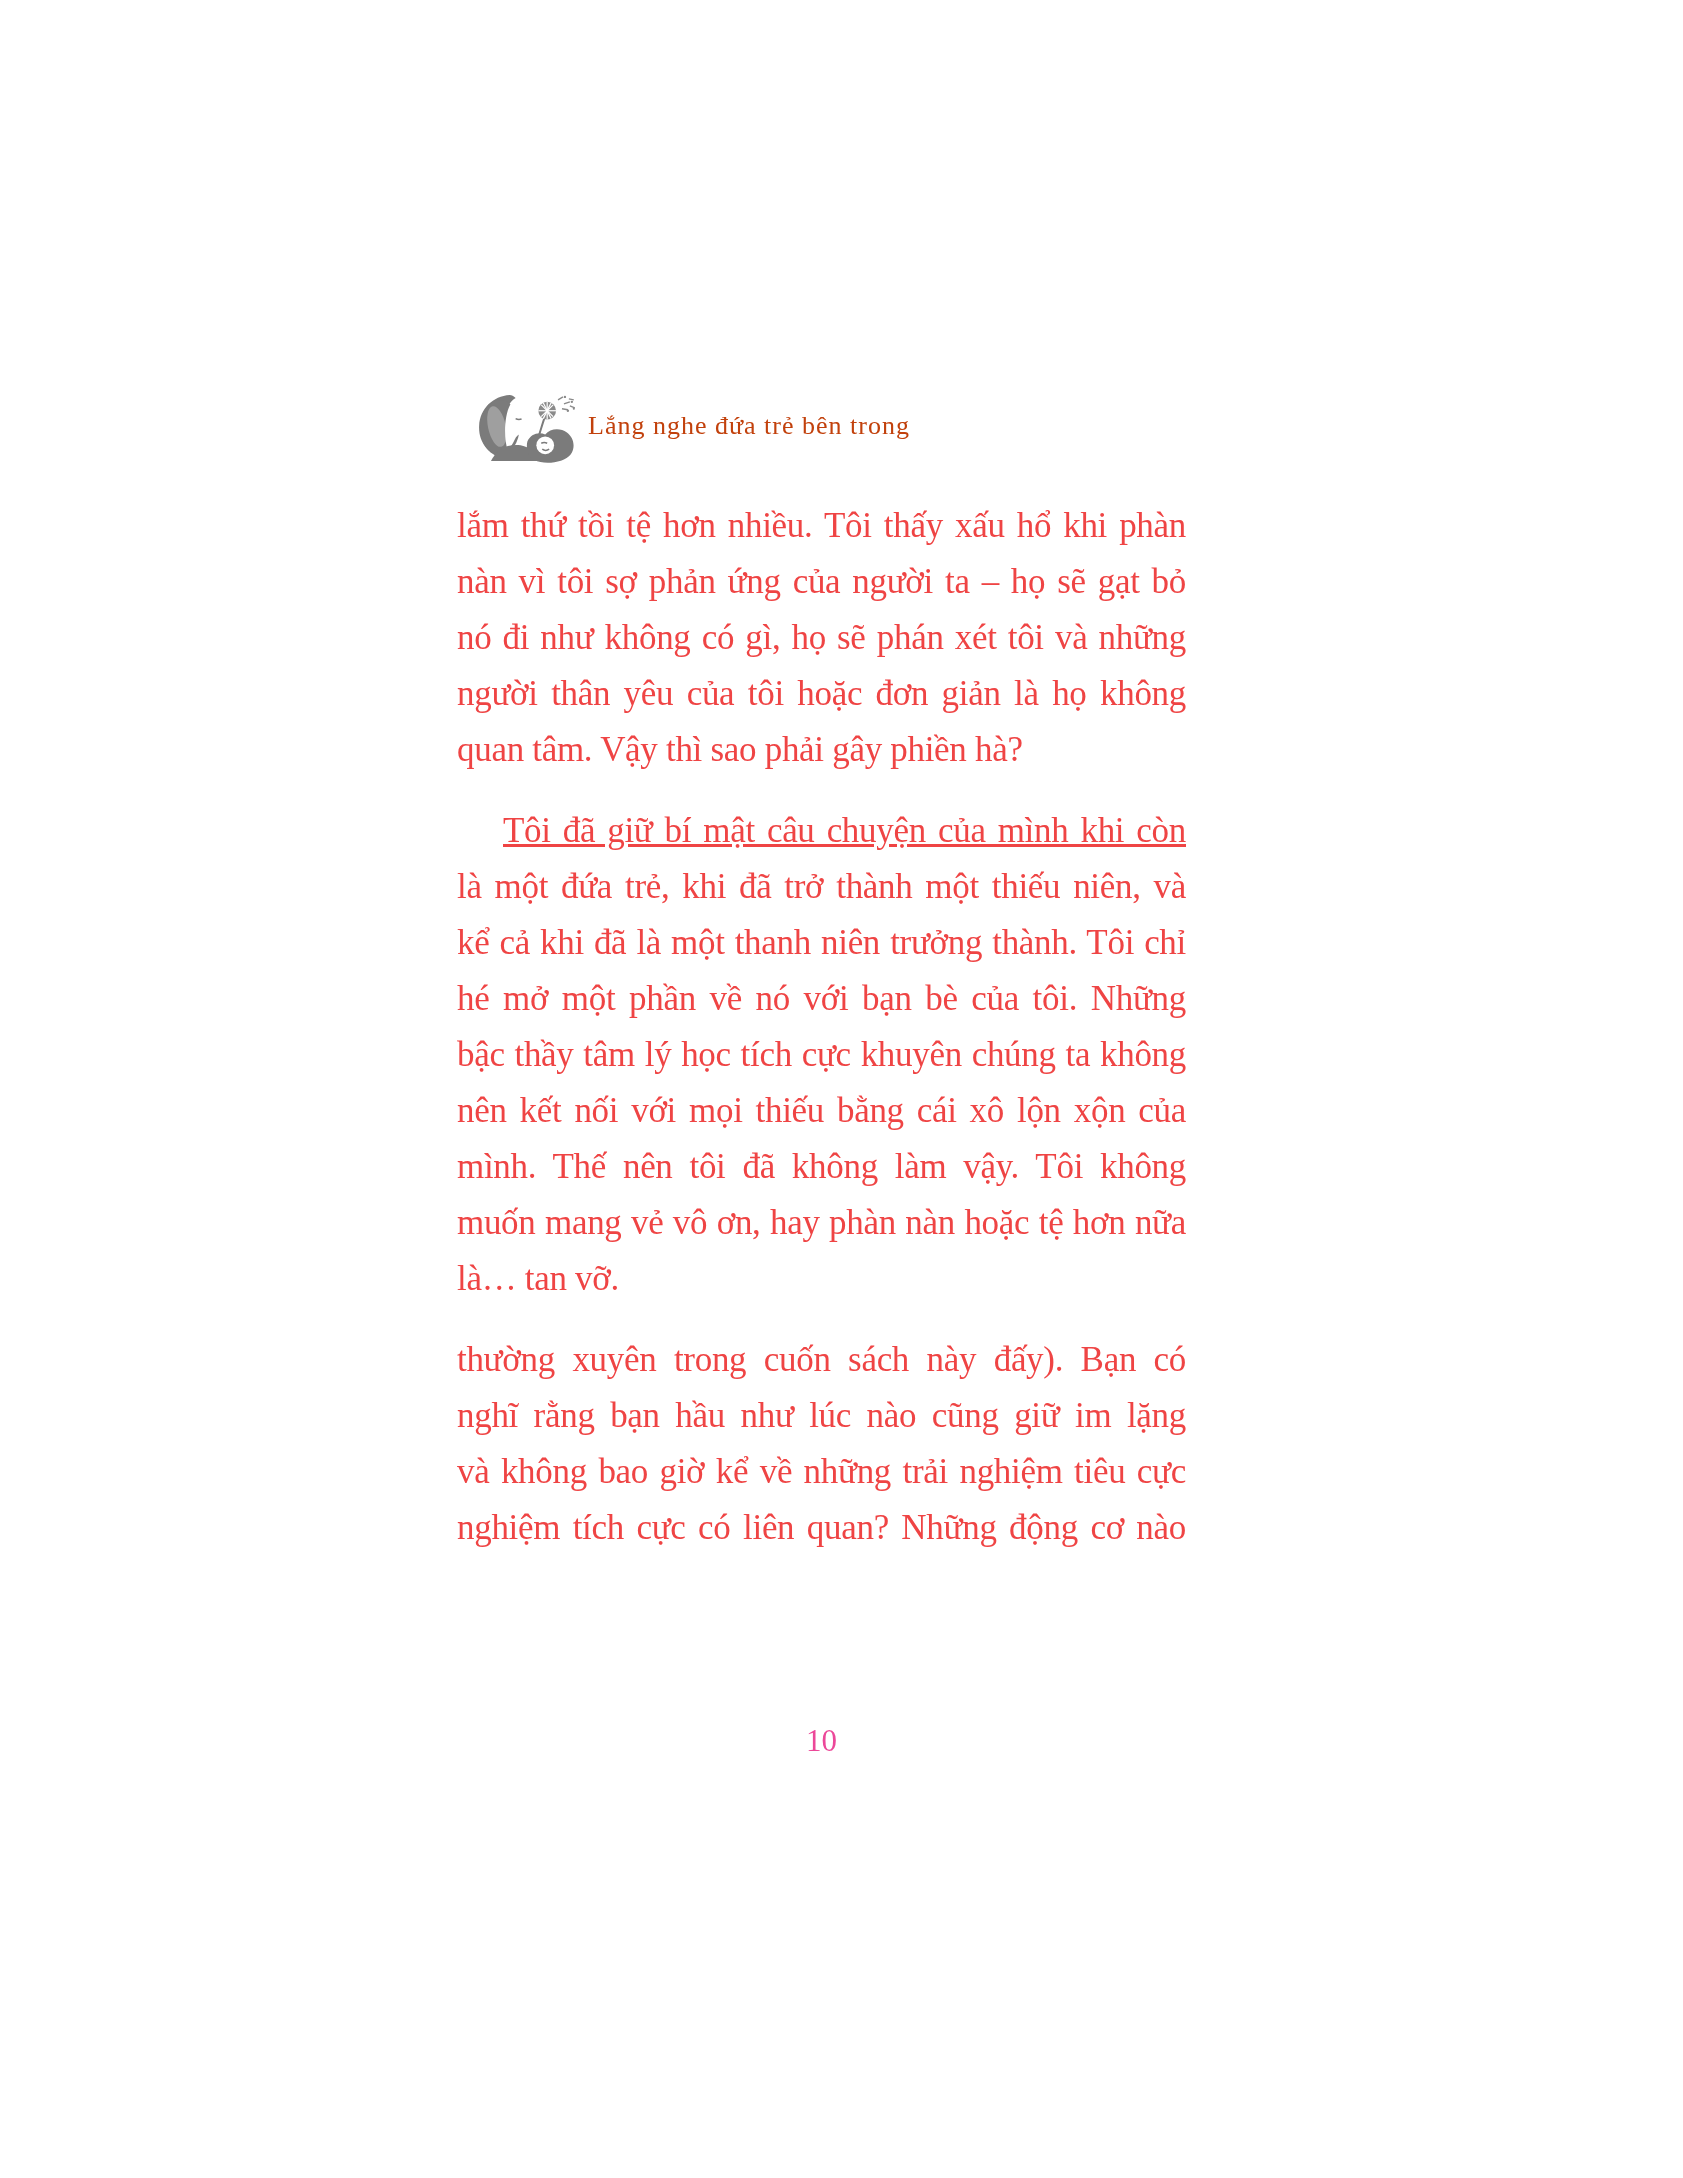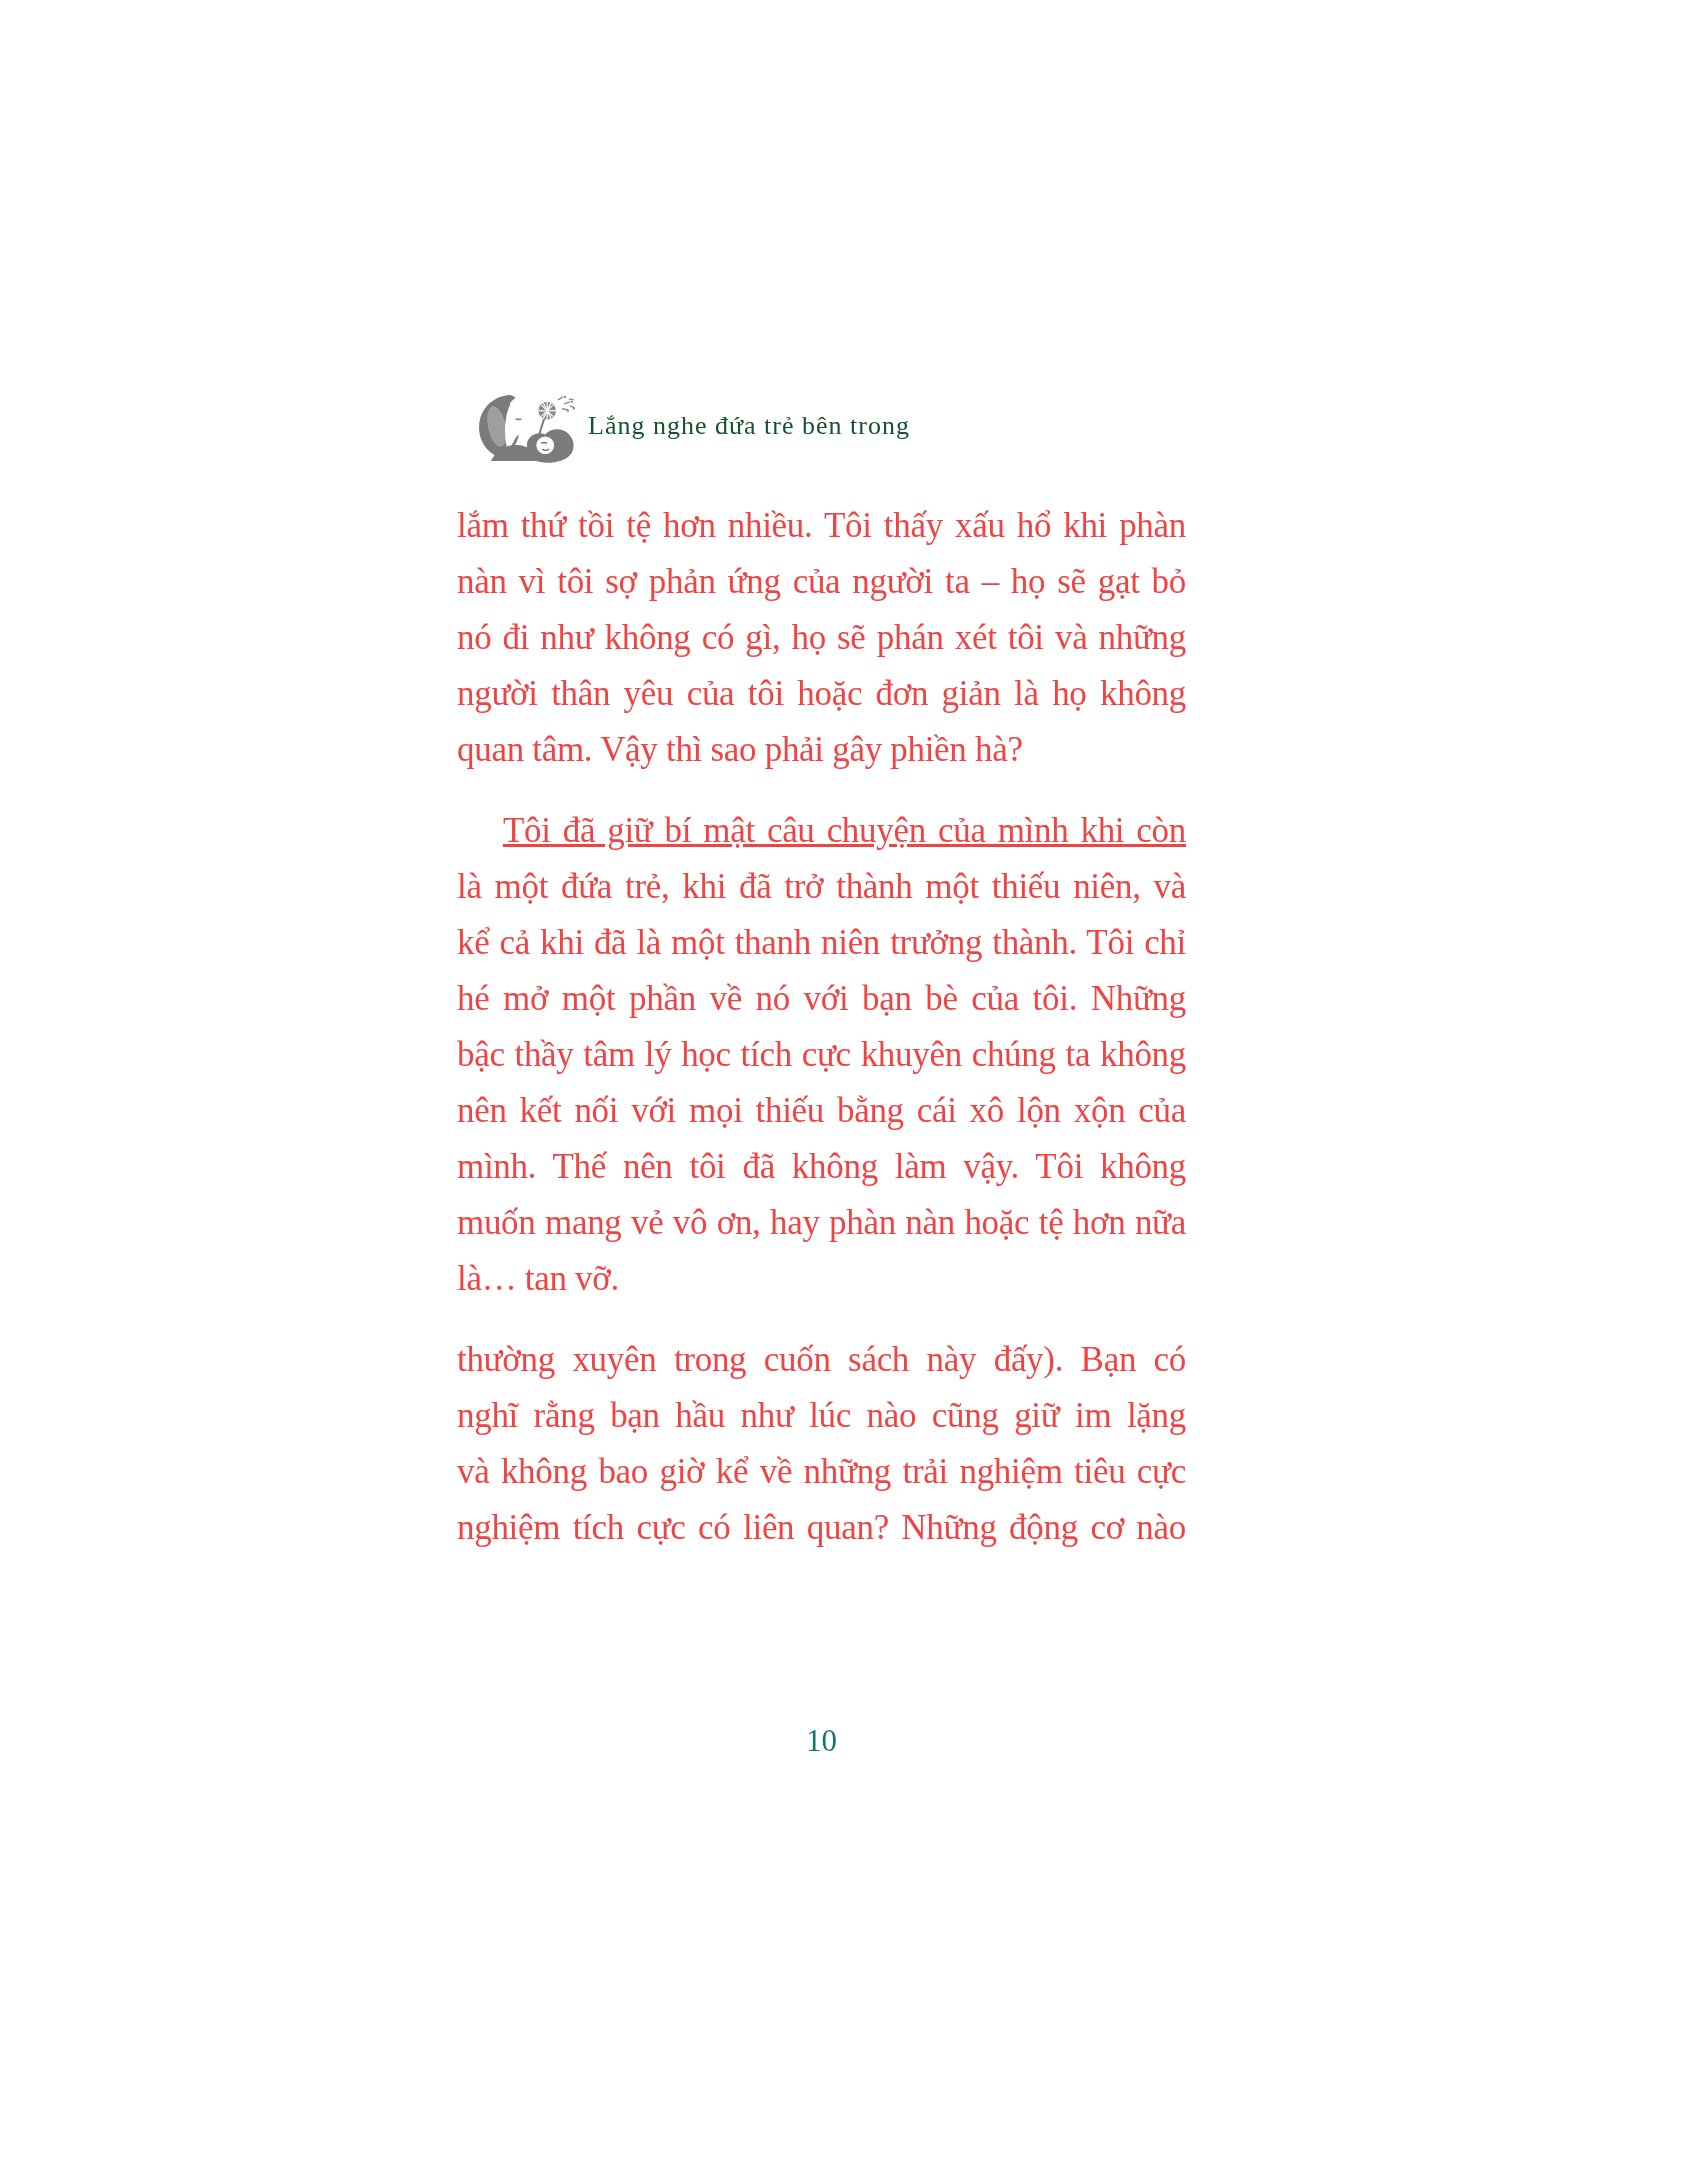--- a/index.html
+++ b/index.html
@@ -22,21 +22,21 @@
     gap: 12px;
   }
   .header-logo {
     width: 103px;
     height: 71px;
     flex: 0 0 auto;
   }
   .header-title {
     font-size: 26px;
     letter-spacing: 1px;
-    color: #14532d;
+    color: #c2410c;
     white-space: nowrap;
     padding-bottom: 4px;
   }
 
   
   .body-text {
     position: absolute;
     left: 457px;
     top: 498px;
     width: 729px;
@@ -56,21 +56,21 @@
   .line.first-indent { text-indent: 46px; text-decoration: underline; }
 
   
   .page-number {
     position: absolute;
     left: 457px;
     top: 1723px;
     width: 729px;
     text-align: center;
     font-size: 31px;
-    color: #0f766e;
+    color: #ec4899;
   }
 </style>
 </head>
 <body>
 
 <div class="page">
 
   <div class="header">
     <svg class="header-logo" viewBox="0 0 104 72" xmlns="http://www.w3.org/2000/svg" aria-hidden="true">
 

